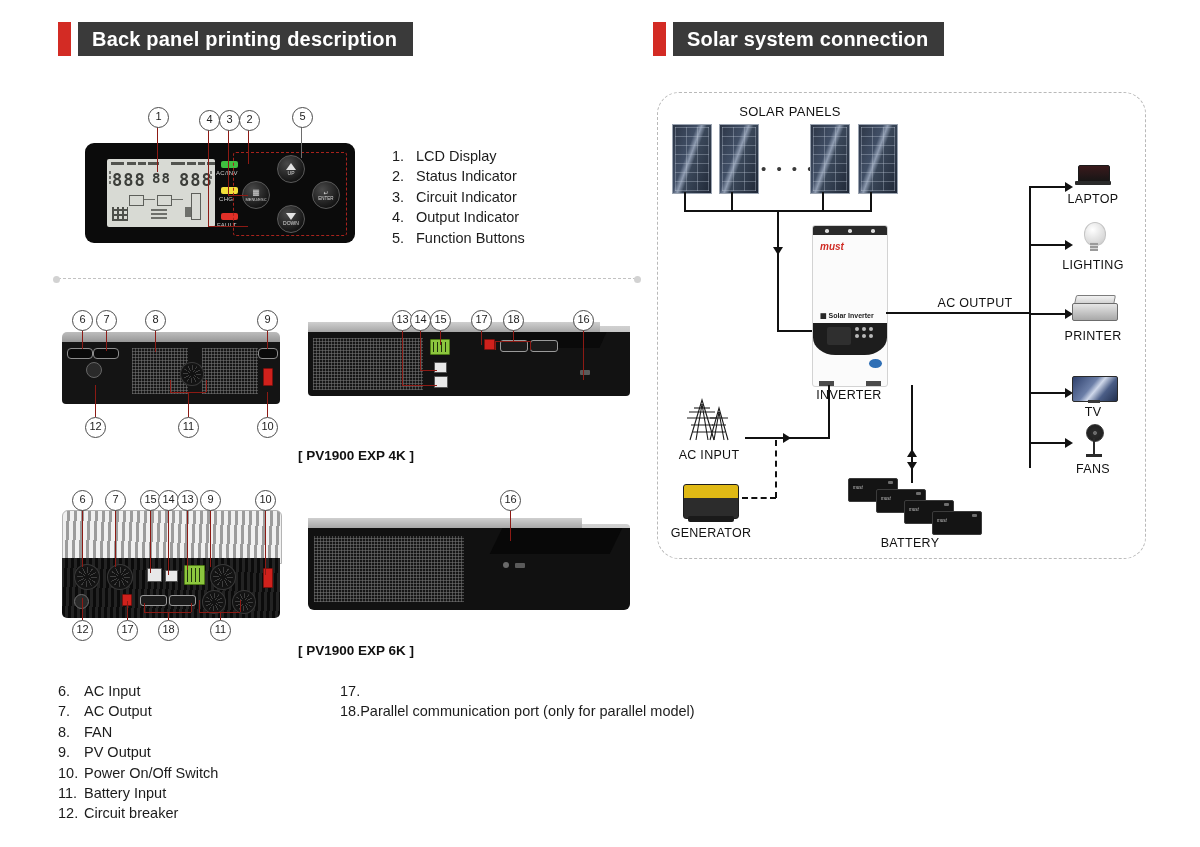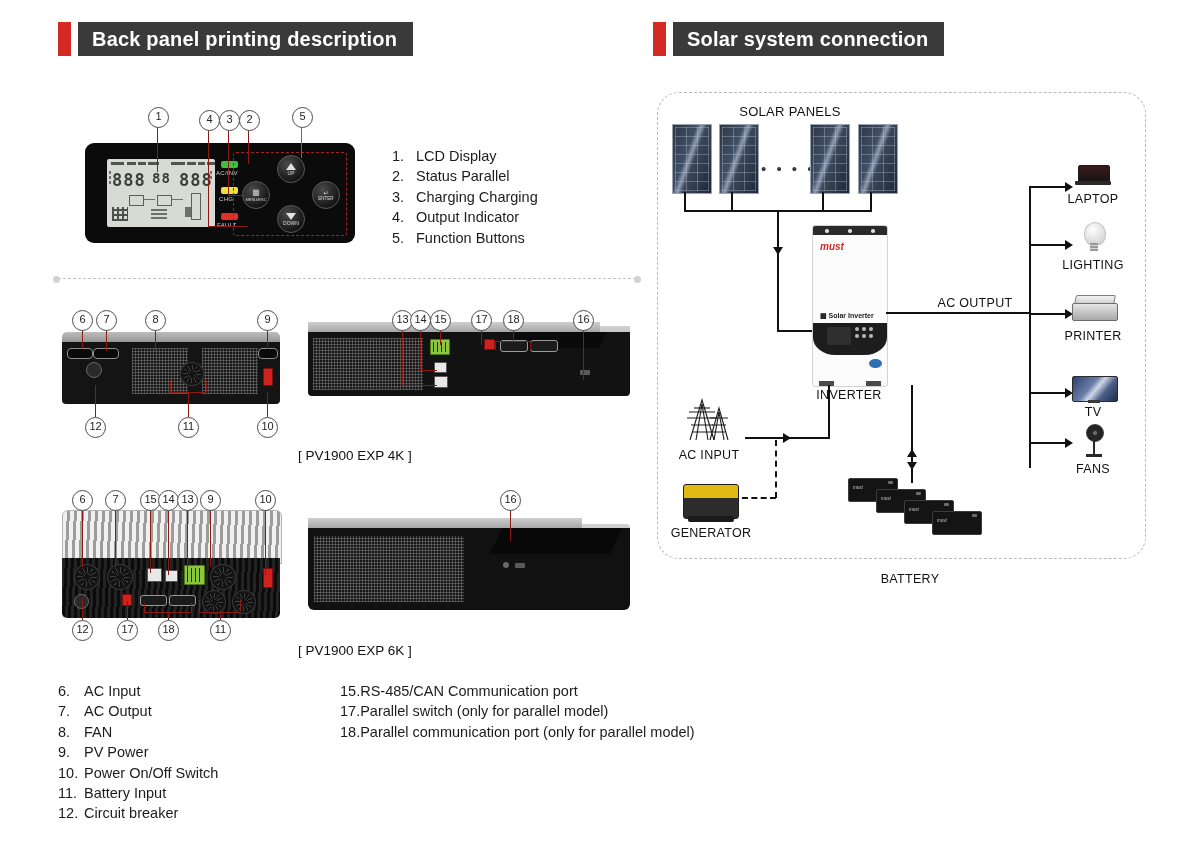--- a/index.html
+++ b/index.html
@@ -66,21 +66,21 @@
   .lst.t .n{width:24px;}
 
   
   #sep{position:absolute;left:58px;top:278px;width:578px;height:1px;
        border-top:1.4px dashed #c2c2c2;}
   .sepdot{position:absolute;top:-3.5px;width:7px;height:7px;border-radius:50%;
           background:#d2d2d2;}
 
   
   .hw{position:absolute;}
-  .modellbl{position:absolute;font-size:13.5px;font-weight:normal;color:#111;padding-left:8px;}
+  .modellbl{position:absolute;font-size:13.5px;font-weight:bold;color:#111;padding-left:8px;}
   .mesh{background:
       repeating-linear-gradient(0deg,rgba(120,120,120,.55) 0 1px,transparent 1px 3px),
       repeating-linear-gradient(90deg,rgba(120,120,120,.55) 0 1px,transparent 1px 3px),
       #161616;}
   .fan{position:absolute;border-radius:50%;
        background:radial-gradient(circle,#3d3d3d 0 16%,#141414 17%,#141414 100%);
        box-shadow:inset 0 0 0 1px #3a3a3a;}
   .fan:before{content:"";position:absolute;inset:12%;border-radius:50%;
        background:repeating-conic-gradient(#3f3f3f 0 7deg,#121212 7deg 30deg);}
 
@@ -265,25 +265,25 @@
   </div>
 </div>
 
 <div class="lst t" style="left:392px;top:146px;">
   <div class="row">
       <span class="n">1.</span>
       <span>LCD Display</span>
     </div>
   <div class="row">
       <span class="n">2.</span>
-      <span>Status Parallel</span>
+      <span>Status Indicator</span>
     </div>
   <div class="row">
       <span class="n">3.</span>
-      <span>Charging Charging</span>
+      <span>Circuit Indicator</span>
     </div>
   <div class="row">
       <span class="n">4.</span>
       <span>Output Indicator</span>
     </div>
   <div class="row">
       <span class="n">5.</span>
       <span>Function Buttons</span>
     </div>
 </div>
@@ -436,44 +436,39 @@
   <div class="row">
       <span class="n">7.</span>
       <span>AC Output</span>
     </div>
   <div class="row">
       <span class="n">8.</span>
       <span>FAN</span>
     </div>
   <div class="row">
       <span class="n">9.</span>
-      <span>PV Power</span>
+      <span>PV Output</span>
     </div>
   <div class="row">
       <span class="n">10.</span>
       <span>Power On/Off Switch</span>
     </div>
   <div class="row">
       <span class="n">11.</span>
       <span>Battery Input</span>
     </div>
   <div class="row">
       <span class="n">12.</span>
       <span>Circuit breaker</span>
     </div>
 </div>
 
 <div class="lst" style="left:340px;top:681px;">
   <div class="row">
-      <span>15.</span>
-      <span>RS-485/CAN Communication port</span>
-    </div>
-  <div class="row">
       <span>17.</span>
-      <span>Parallel switch (only for parallel model)</span>
     </div>
   <div class="row">
       <span>18.</span>
       <span>Parallel communication port (only for parallel model)</span>
     </div>
 </div>
 
 <div id="sysbox"></div>
 
 <div class="syslbl" style="left:700px;top:104px;width:180px;font-size:13px;">SOLAR PANELS</div>
@@ -592,16 +587,16 @@
   </div>
 <div class="batt" style="left:876px;top:489px;">
     <i></i>
   </div>
 <div class="batt" style="left:904px;top:500px;">
     <i></i>
   </div>
 <div class="batt" style="left:932px;top:511px;">
     <i></i>
   </div>
-<div class="syslbl" style="left:862px;top:536px;width:96px;margin-top:36px;">BATTERY</div>
+<div class="syslbl" style="left:862px;top:536px;width:96px;">BATTERY</div>
 <div class="wire" style="left:911px;top:385px;width:2px;height:98px;"></div>
 <div class="arrU" style="left:907px;top:449px;"></div>
 <div class="arrD" style="left:907px;top:462px;"></div>
 
 </body></html>

